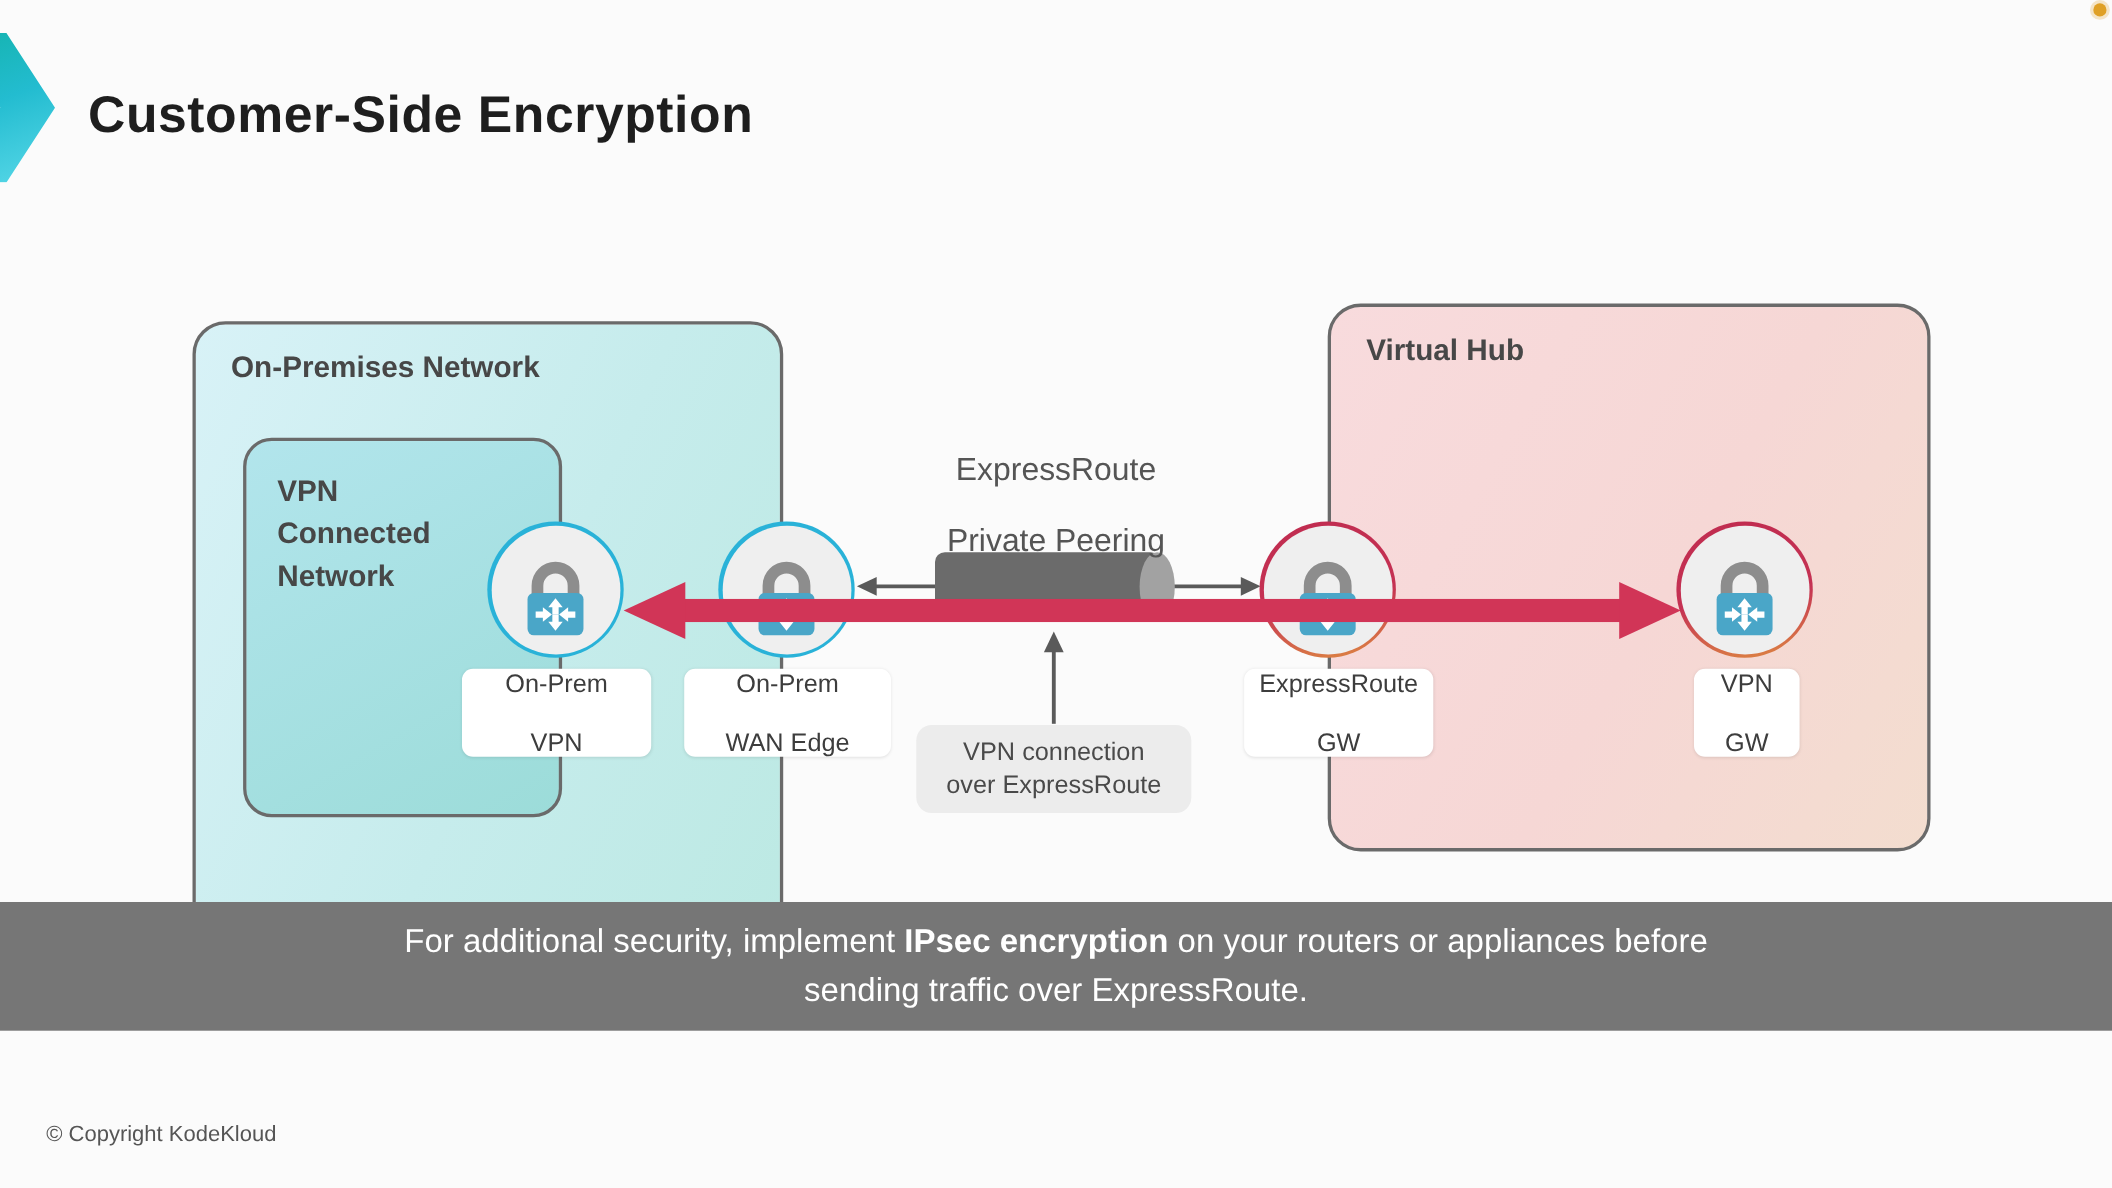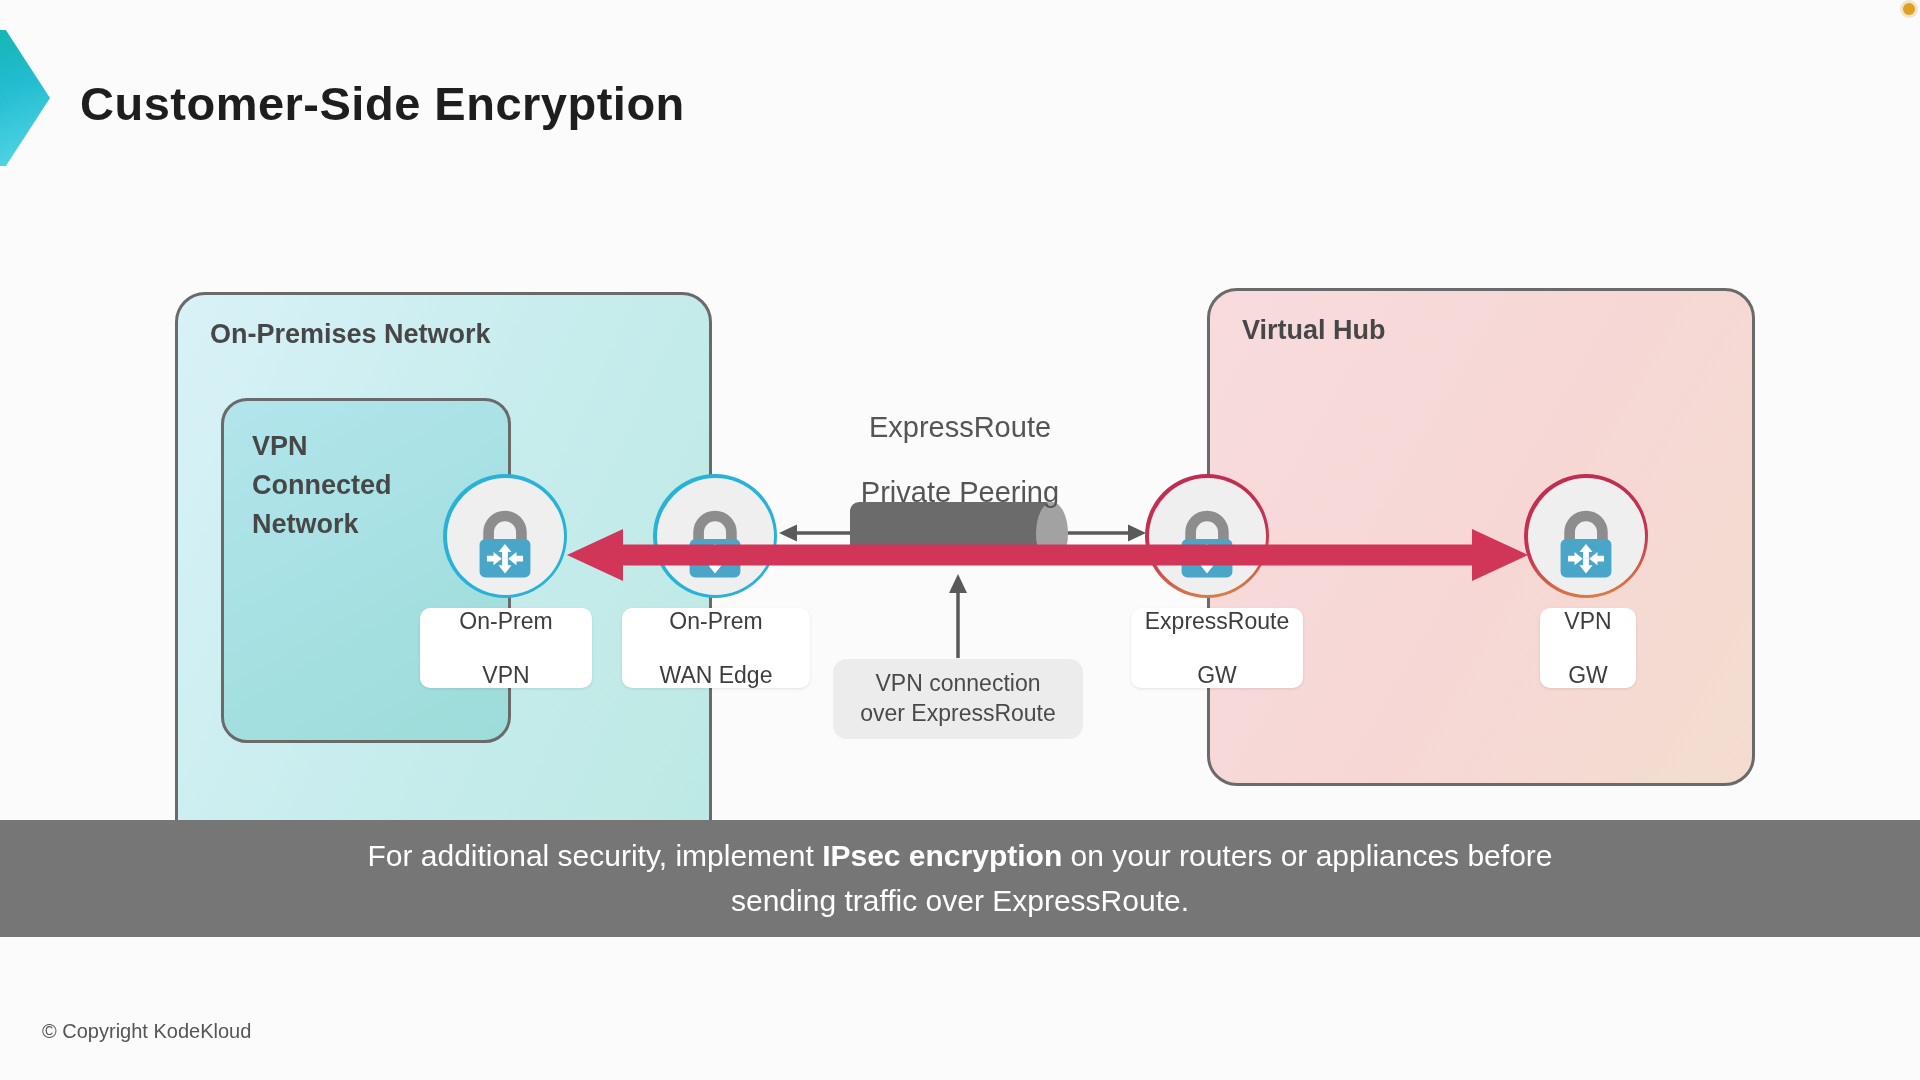--- a/index.html
+++ b/index.html
@@ -18,21 +18,21 @@
 
   
   .region { position:absolute; border:3px solid #6a6a6a; border-radius:30px; z-index:1; }
   .region-title { font-size:27px; font-weight:bold; color:#474747; padding:24px 0 0 32px; }
   .box-onprem { left:175px; top:292px; width:537px; height:570px;
     background:linear-gradient(115deg,#d8f2f7 0%,#c6ecec 55%,#bce9e3 100%); }
   .box-vpnconn { position:absolute; left:43px; top:103px; width:290px; height:345px;
     border:3px solid #6a6a6a; border-radius:26px;
     background:linear-gradient(150deg,#b2e5ec 0%,#9cdcd9 100%); }
   .box-vpnconn .region-title { padding:26px 0 0 28px; width:190px; line-height:1.45; }
-  .box-vhub { left:1207px; top:288px; width:548px; height:498px;
+  .box-vhub { left:1207px; top:276px; width:548px; height:498px;
     background:linear-gradient(120deg,#f8dbdd 0%,#f6d7d5 55%,#f3ddcf 100%); }
 
   
   svg.layer { position:absolute; left:0; top:0; width:1920px; height:1080px; pointer-events:none; }
   .layer-low { z-index:2; }
   .layer-red { z-index:6; }
 
   
   .node { position:absolute; width:124px; height:124px; border-radius:50%; z-index:4; }
   .node-blue { background:#29b2d8; }

